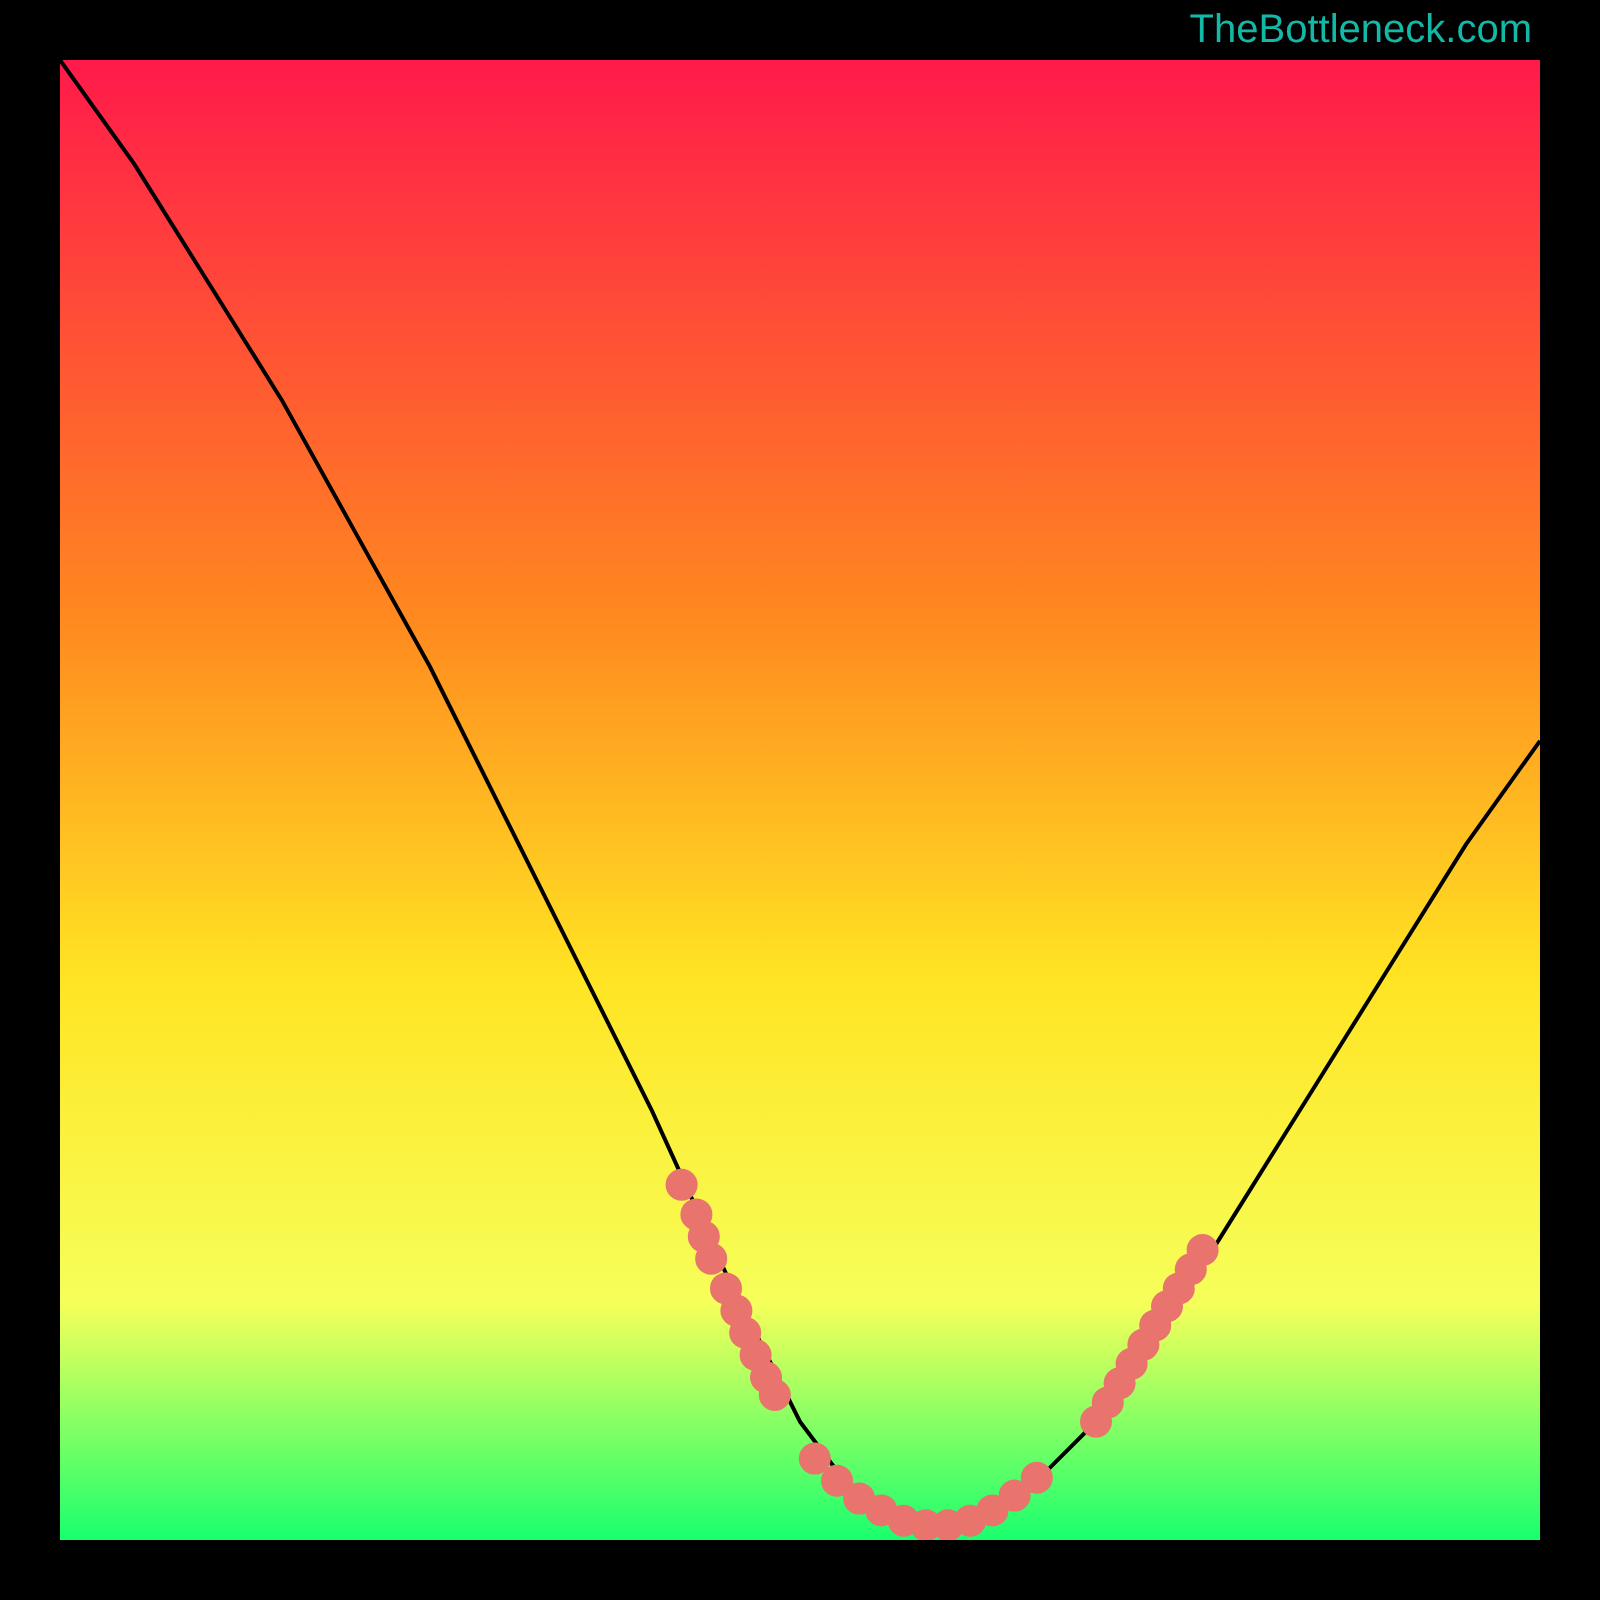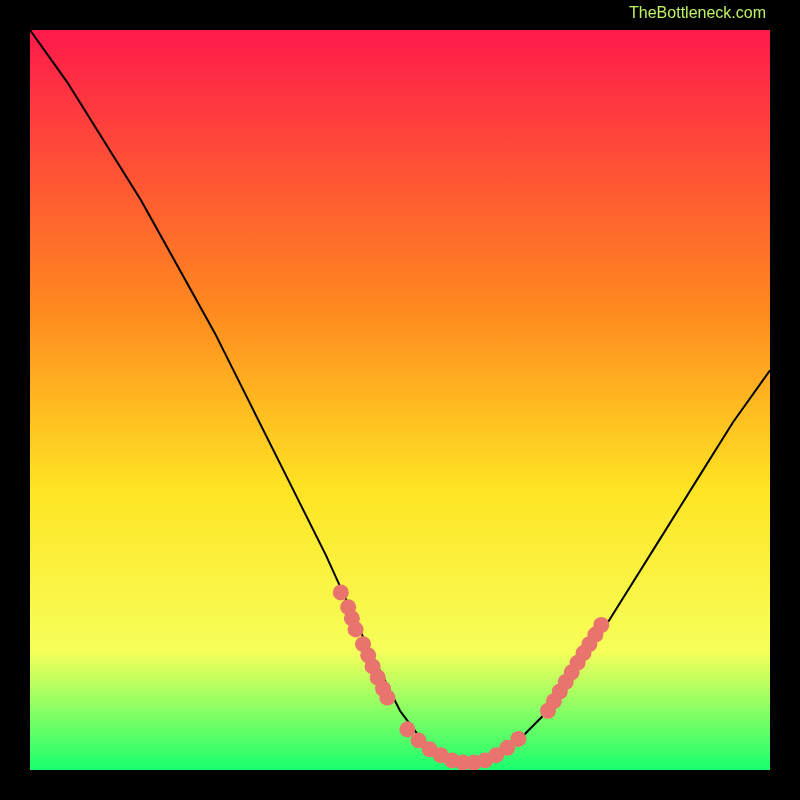--- a/index.html
+++ b/index.html
@@ -23,22 +23,22 @@
   }
   .frame.top    { left: 0; top: 0; width: 800px; height: 30px; }
   .frame.bottom { left: 0; top: 770px; width: 800px; height: 30px; }
   .frame.left   { left: 0; top: 0; width: 30px; height: 800px; }
   .frame.right  { left: 770px; top: 0; width: 30px; height: 800px; }
 
   .watermark {
     position: absolute;
     top: 4px;
     right: 34px;
-    color: #bef264;
-    font-size: 16px;
+    color: #14b8a6;
+    font-size: 20px;
     font-weight: 500;
     letter-spacing: 0px;
     user-select: none;
     text-align: center;
   }
 
   .plot {
     position: absolute;
     left: 30px;
     top: 30px;

